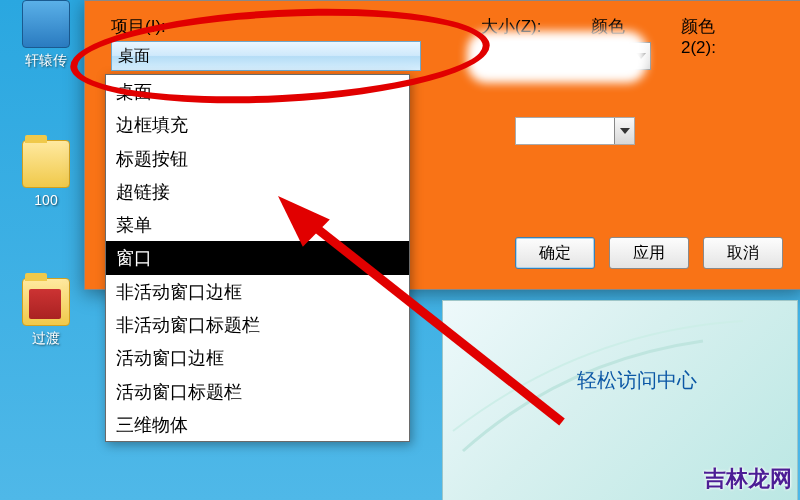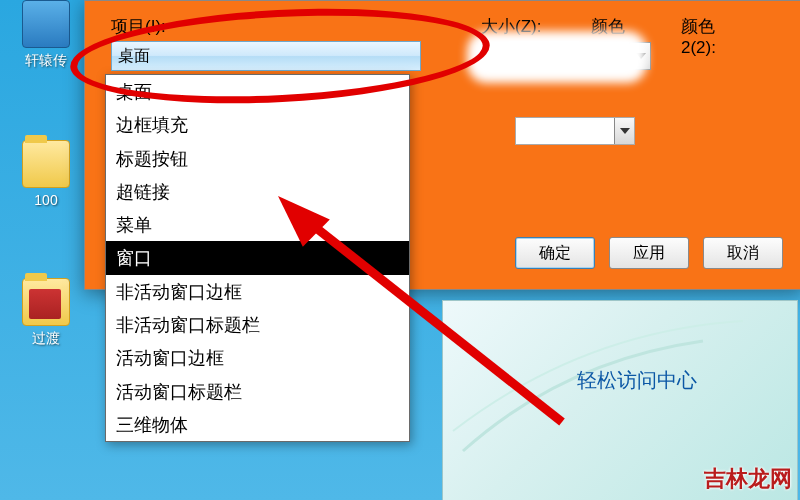--- a/index.html
+++ b/index.html
@@ -108,21 +108,21 @@
       width: 356px; height: 246px;
       background: linear-gradient(135deg,#eef9fb 0%, #d7f0ef 40%, #b7e6e2 100%);
       border:1px solid #9ec6c8;
     }
     .panel2-link {
       position:absolute; top: 66px; left: 134px;
       color:#0b57a5; font-size:20px;
     }
     .wm {
       position:absolute; right:8px; bottom:6px;
-      color:#b91c1c; font-size:22px; font-weight:bold;
+      color:#4c1d95; font-size:22px; font-weight:bold;
       text-shadow: 0 0 3px #fff, 0 0 3px #fff;
       z-index:100;
     }
     .tri-down { width:0;height:0;border-left:5px solid transparent;border-right:5px solid transparent;border-top:6px solid #333;}
     .blurband { position:absolute; left:382px; top:30px; width:180px; height:52px; background:#fff; filter:blur(5px); border-radius:20px; z-index:5;}
   </style>
 </head>
 <body>
 
 <div class="desktop-icon" style="left:18px; top:0px;">

